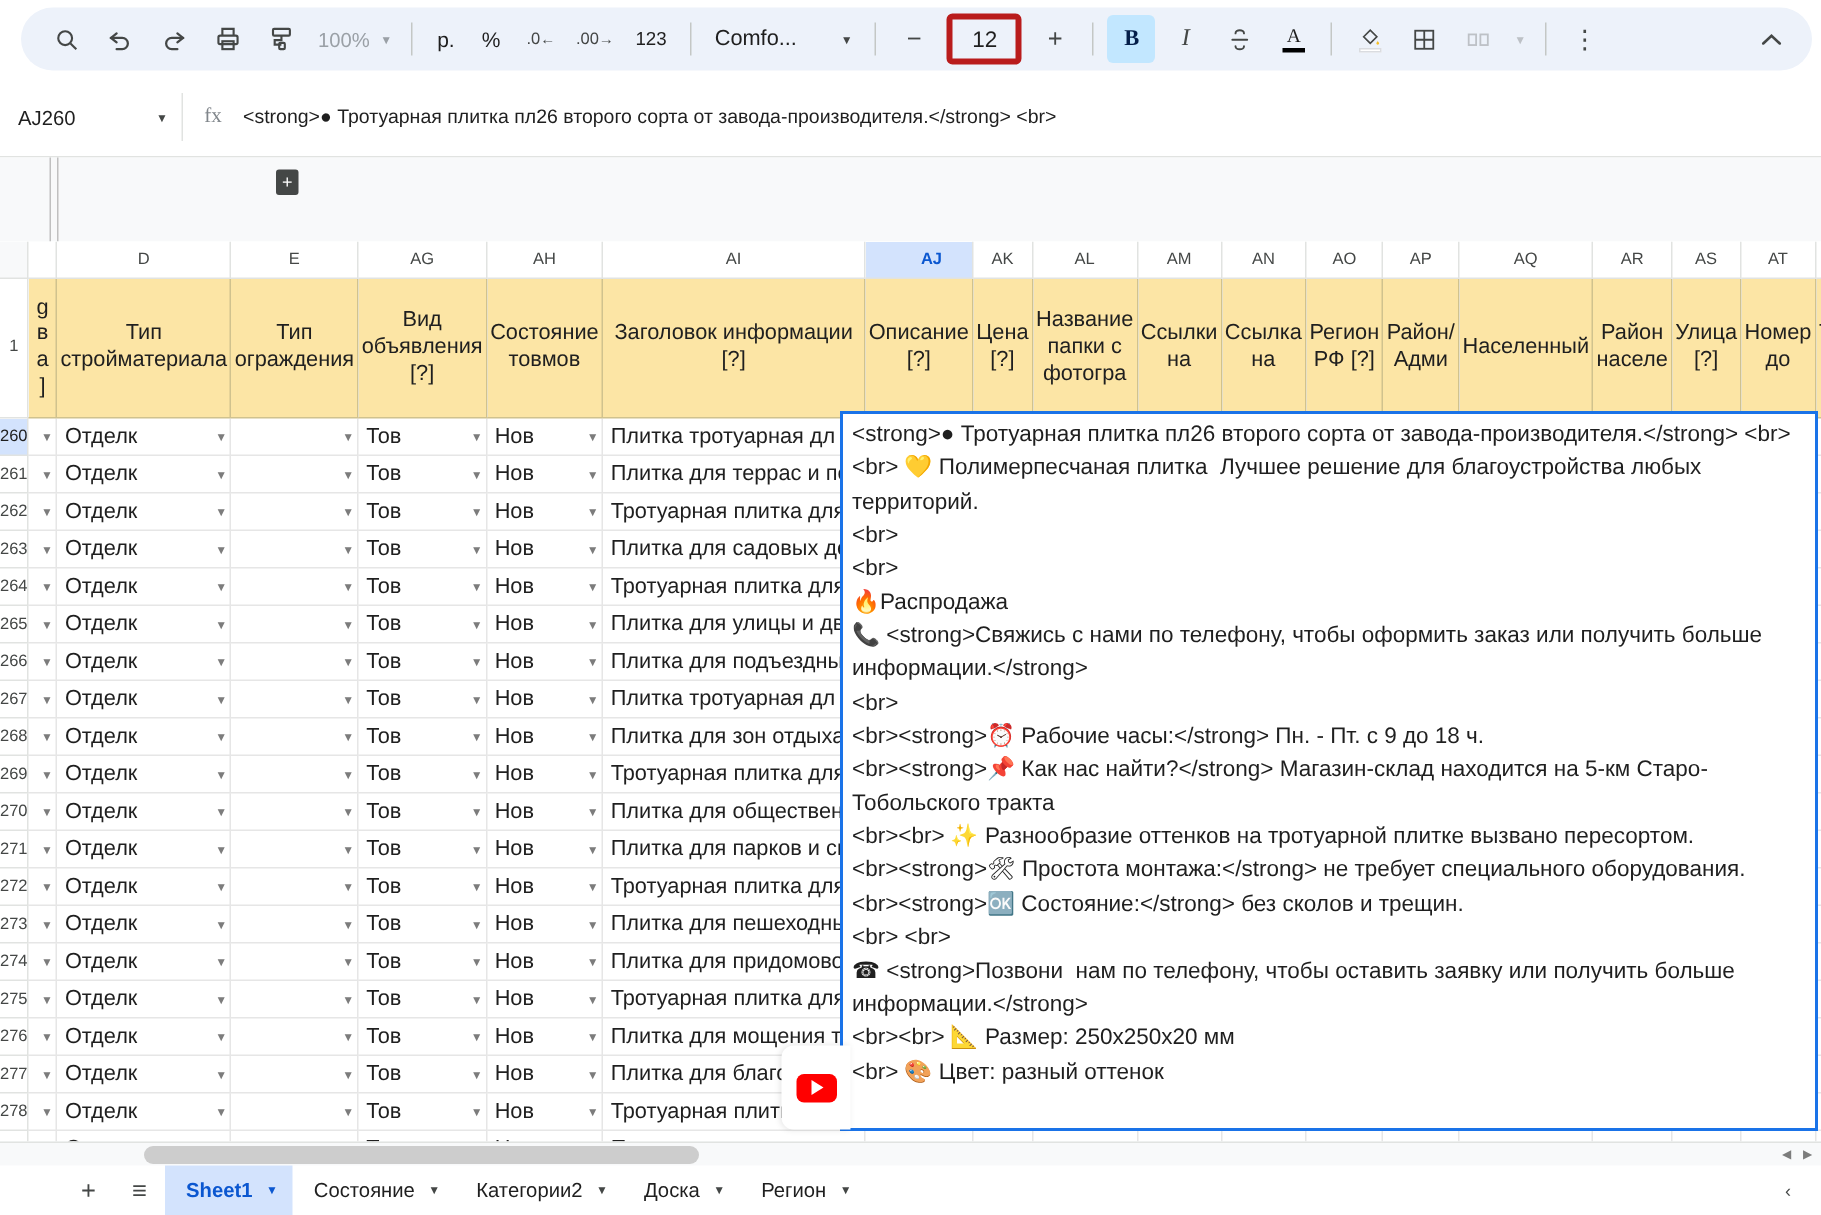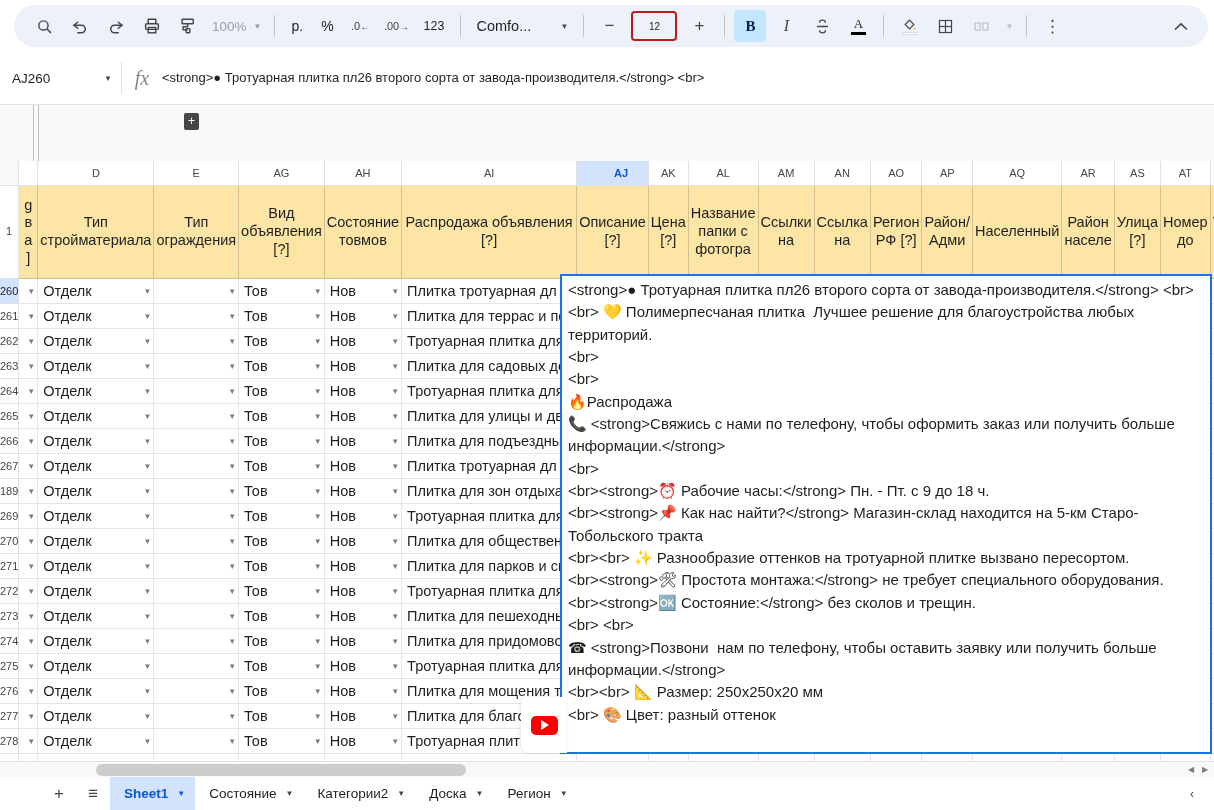--- a/index.html
+++ b/index.html
@@ -38,23 +38,23 @@
     color: #1f1f1f; font-size: 14px; padding: 0 9px; height: 30px;
     display: flex; align-items: center; cursor: pointer; border-radius: 4px; flex: none;
   }
   .tb-font {
     color: #1f1f1f; font-size: 14.5px; display: flex; align-items: center;
     padding: 0 8px; height: 30px; border-radius: 4px; cursor: pointer; flex: none;
     min-width: 92px; justify-content: space-between;
   }
   .tb-font .caret { font-size: 8px; margin-left: 10px; color: #444746; }
   .fsz-box {
-    width: 42px; height: 26px; border: 2px solid #b91c1c; border-radius: 4px;
+    width: 42px; height: 26px; border: 4px solid #b91c1c; border-radius: 4px;
     background: #edf2fa; display: flex; align-items: center; justify-content: center;
-    font-size: 10px; color: #1f1f1f; margin: 0 4px; cursor: text; flex: none;
+    font-size: 15px; color: #1f1f1f; margin: 0 4px; cursor: text; flex: none;
   }
   .tb-btn.active { background: #c2e7ff; color: #041e49; }
   .tb-btn.dim { color: #bdc1c6; }
   .b-glyph { font-weight: bold; font-size: 15px; font-family: "Liberation Serif", serif; }
   .i-glyph { font-style: italic; font-size: 16px; font-family: "Liberation Serif", serif; }
   .toolbar-collapse {
     margin-left: auto; width: 30px; height: 30px; display: flex;
     align-items: center; justify-content: center; color: #444746; cursor: pointer;
     flex: none; font-size: 12px;
   }
@@ -71,21 +71,21 @@
     width: 95px; display: flex; align-items: center; padding-left: 12px;
     font-size: 13.5px; color: #1f1f1f; box-sizing: border-box; cursor: text;
   }
   .namebox-caret {
     width: 26px; display: flex; align-items: center; justify-content: center;
     color: #444746; font-size: 8px; cursor: pointer;
   }
   .fbar-div { width: 1px; background: #e1e3e1; margin: 10px 0; }
   .fx {
     width: 40px; display: flex; align-items: center; justify-content: center;
-    color: #80868b; font-size: 20px; font-style: italic;
+    color: #80868b; font-size: 14px; 
     font-family: "Liberation Serif", serif;
   }
   .fbar-input {
     flex: 1; display: flex; flex-direction: column; justify-content: center;
     font-size: 13px; color: #1f1f1f; overflow: hidden; padding-right: 8px;
     line-height: 1.75;
   }
   .fbar-input .ln { white-space: nowrap; }
 
   
@@ -417,21 +417,21 @@
             <td class="">AT</td>
             <td class="">AU</td>
           </tr>
           <tr class="hrow">
             <td class="rowhdr">1</td>
             <td>g<br>в<br>a<br>]</td>
             <td>Тип стройматериала</td>
             <td>Тип ограждения</td>
             <td>Вид объявления [?]</td>
             <td>Состояние товмов</td>
-            <td>Распродажа объявления [?]</td>
+            <td>Заголовок информации [?]</td>
             <td>Описание [?]</td>
             <td>Цена [?]</td>
             <td>Название папки с фотогра</td>
             <td>Ссылки на</td>
             <td>Ссылка на</td>
             <td>Регион РФ [?]</td>
             <td>Район/ Адми</td>
             <td>Населенный</td>
             <td>Район населе</td>
             <td>Улица [?]</td>
@@ -792,21 +792,21 @@
             <td></td>
             <td></td>
             <td></td>
             <td></td>
             <td></td>
             <td></td>
             <td></td>
             <td></td>
           </tr>
           <tr class="drow">
-            <td class="rowhdr">189</td>
+            <td class="rowhdr">268</td>
             <td class="empty-narrow">
               <div class="dd-only">
                 <span class="dd-caret">▼</span>
               </div>
             </td>
             <td>
               <div class="cellcap">
                 <span class="txt">Отделк</span>
                 <span class="dd-caret">▼</span>
               </div>

